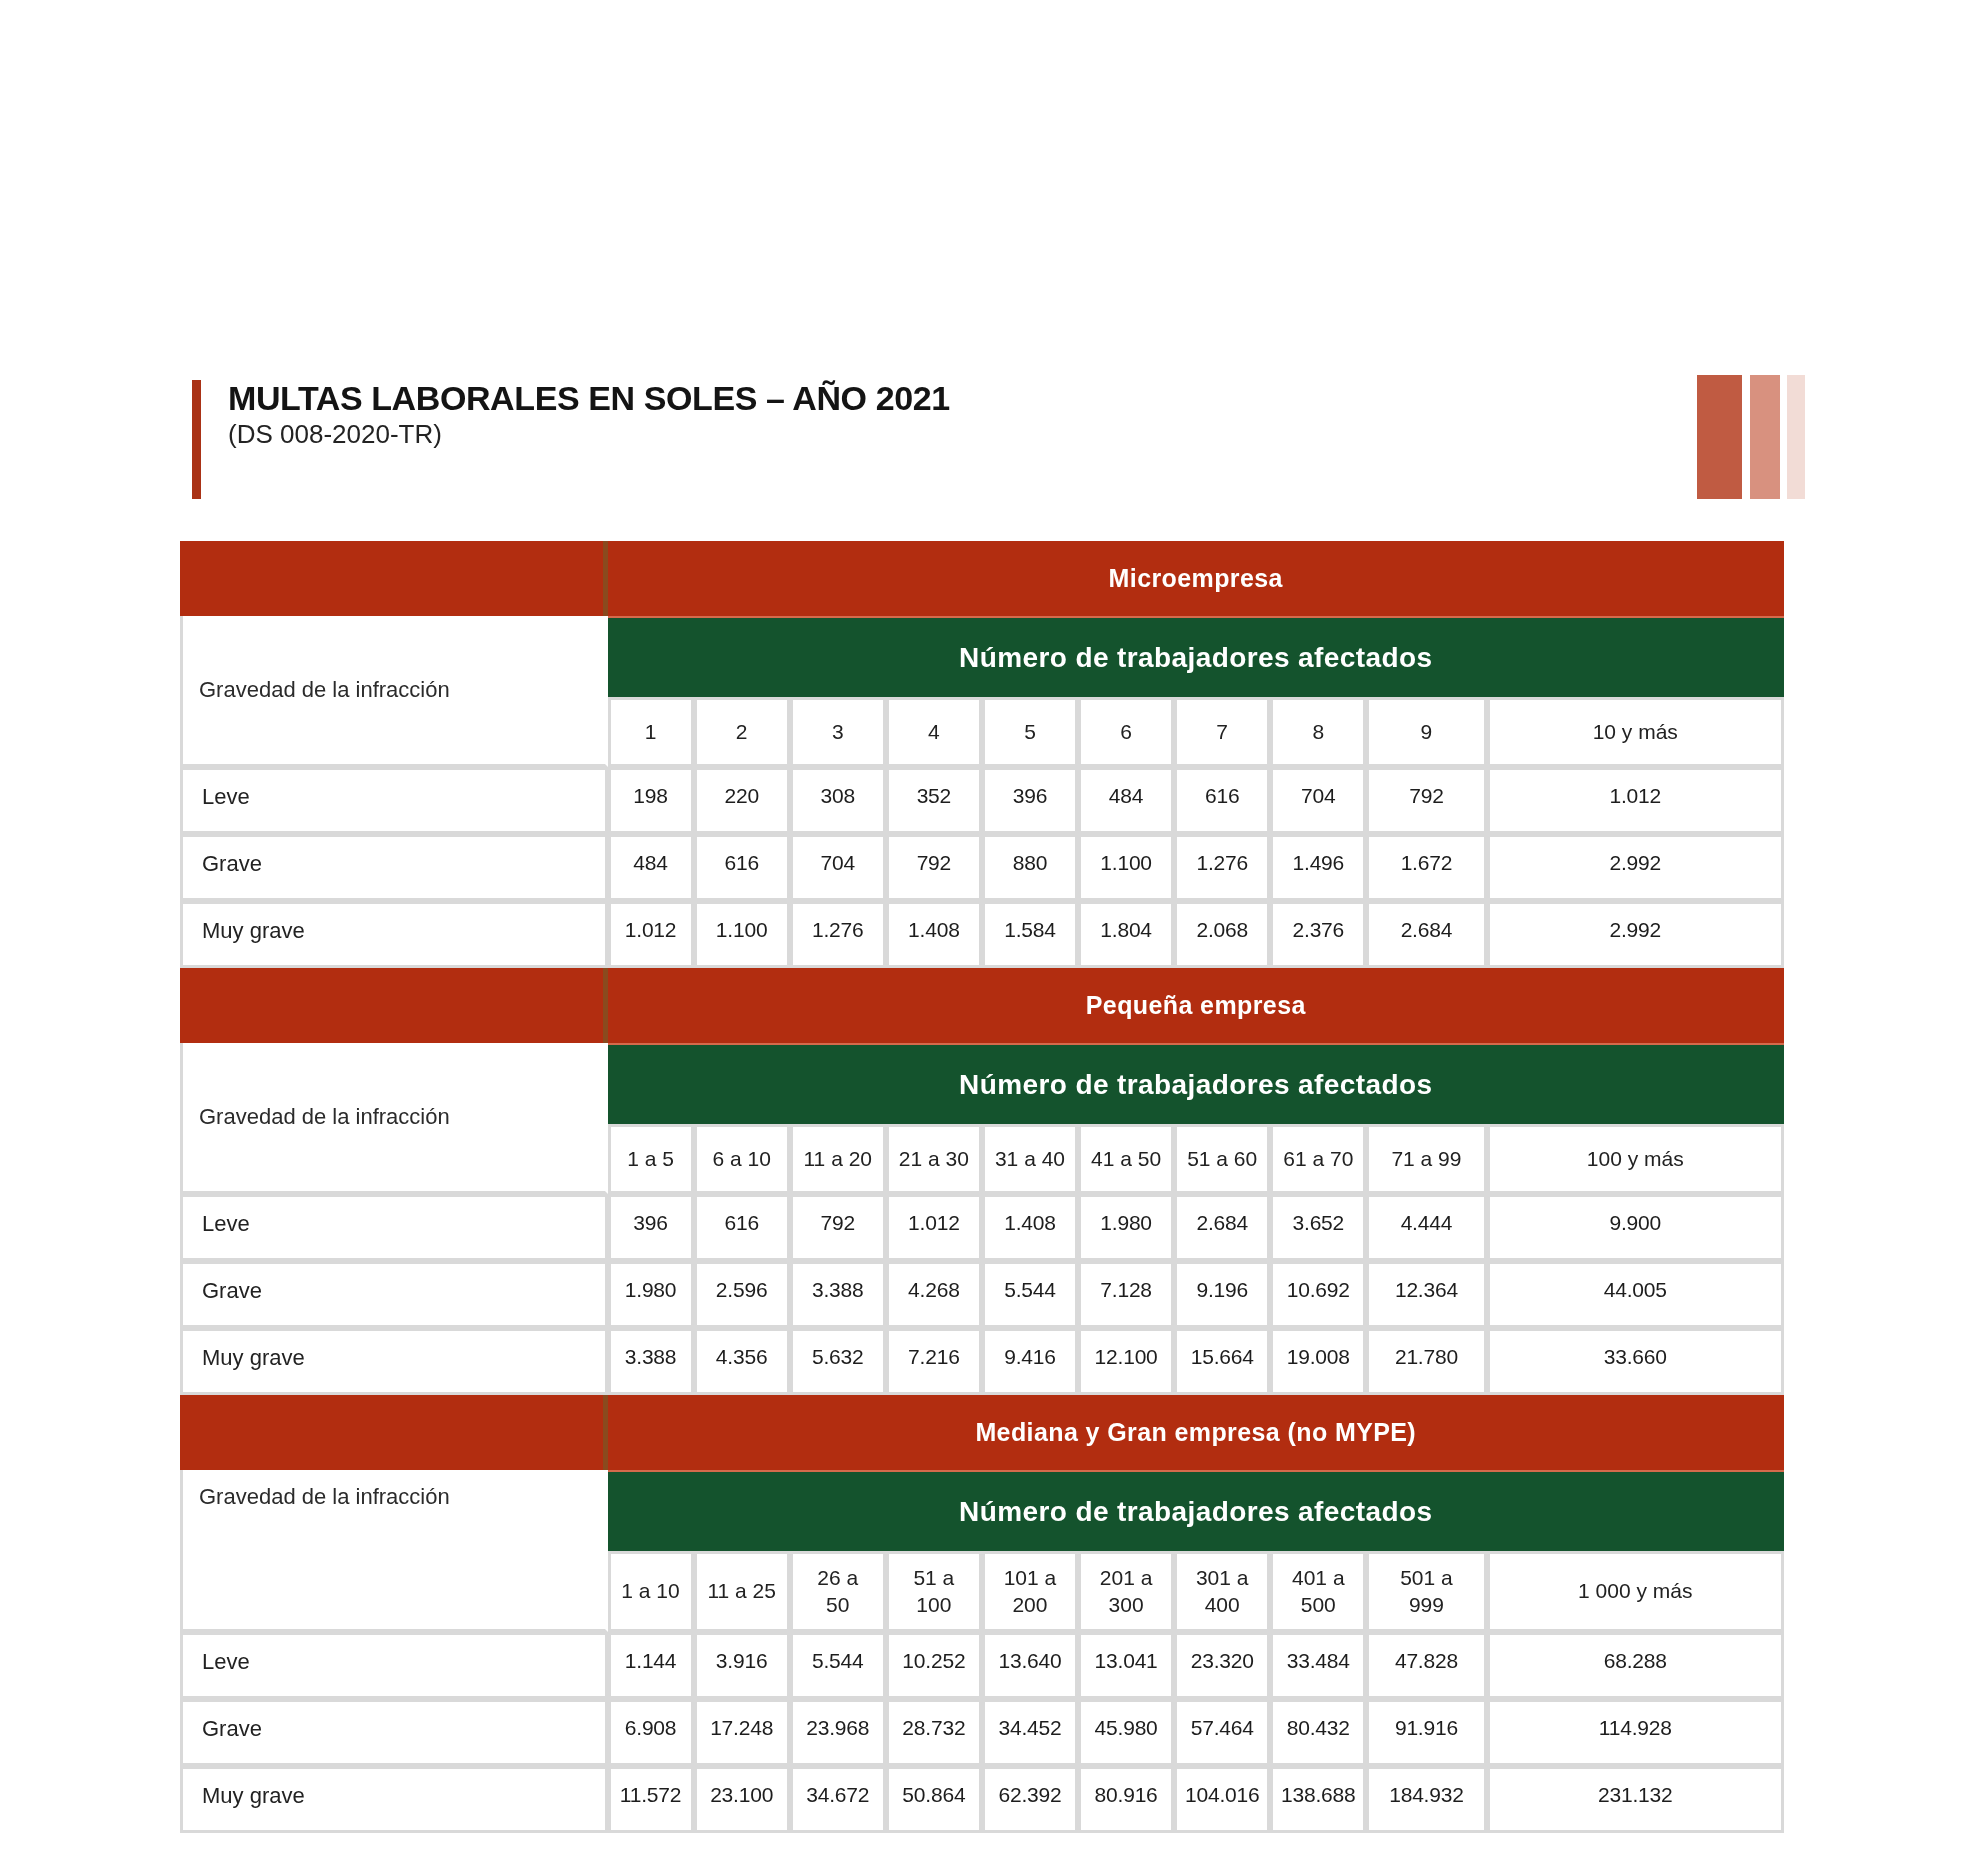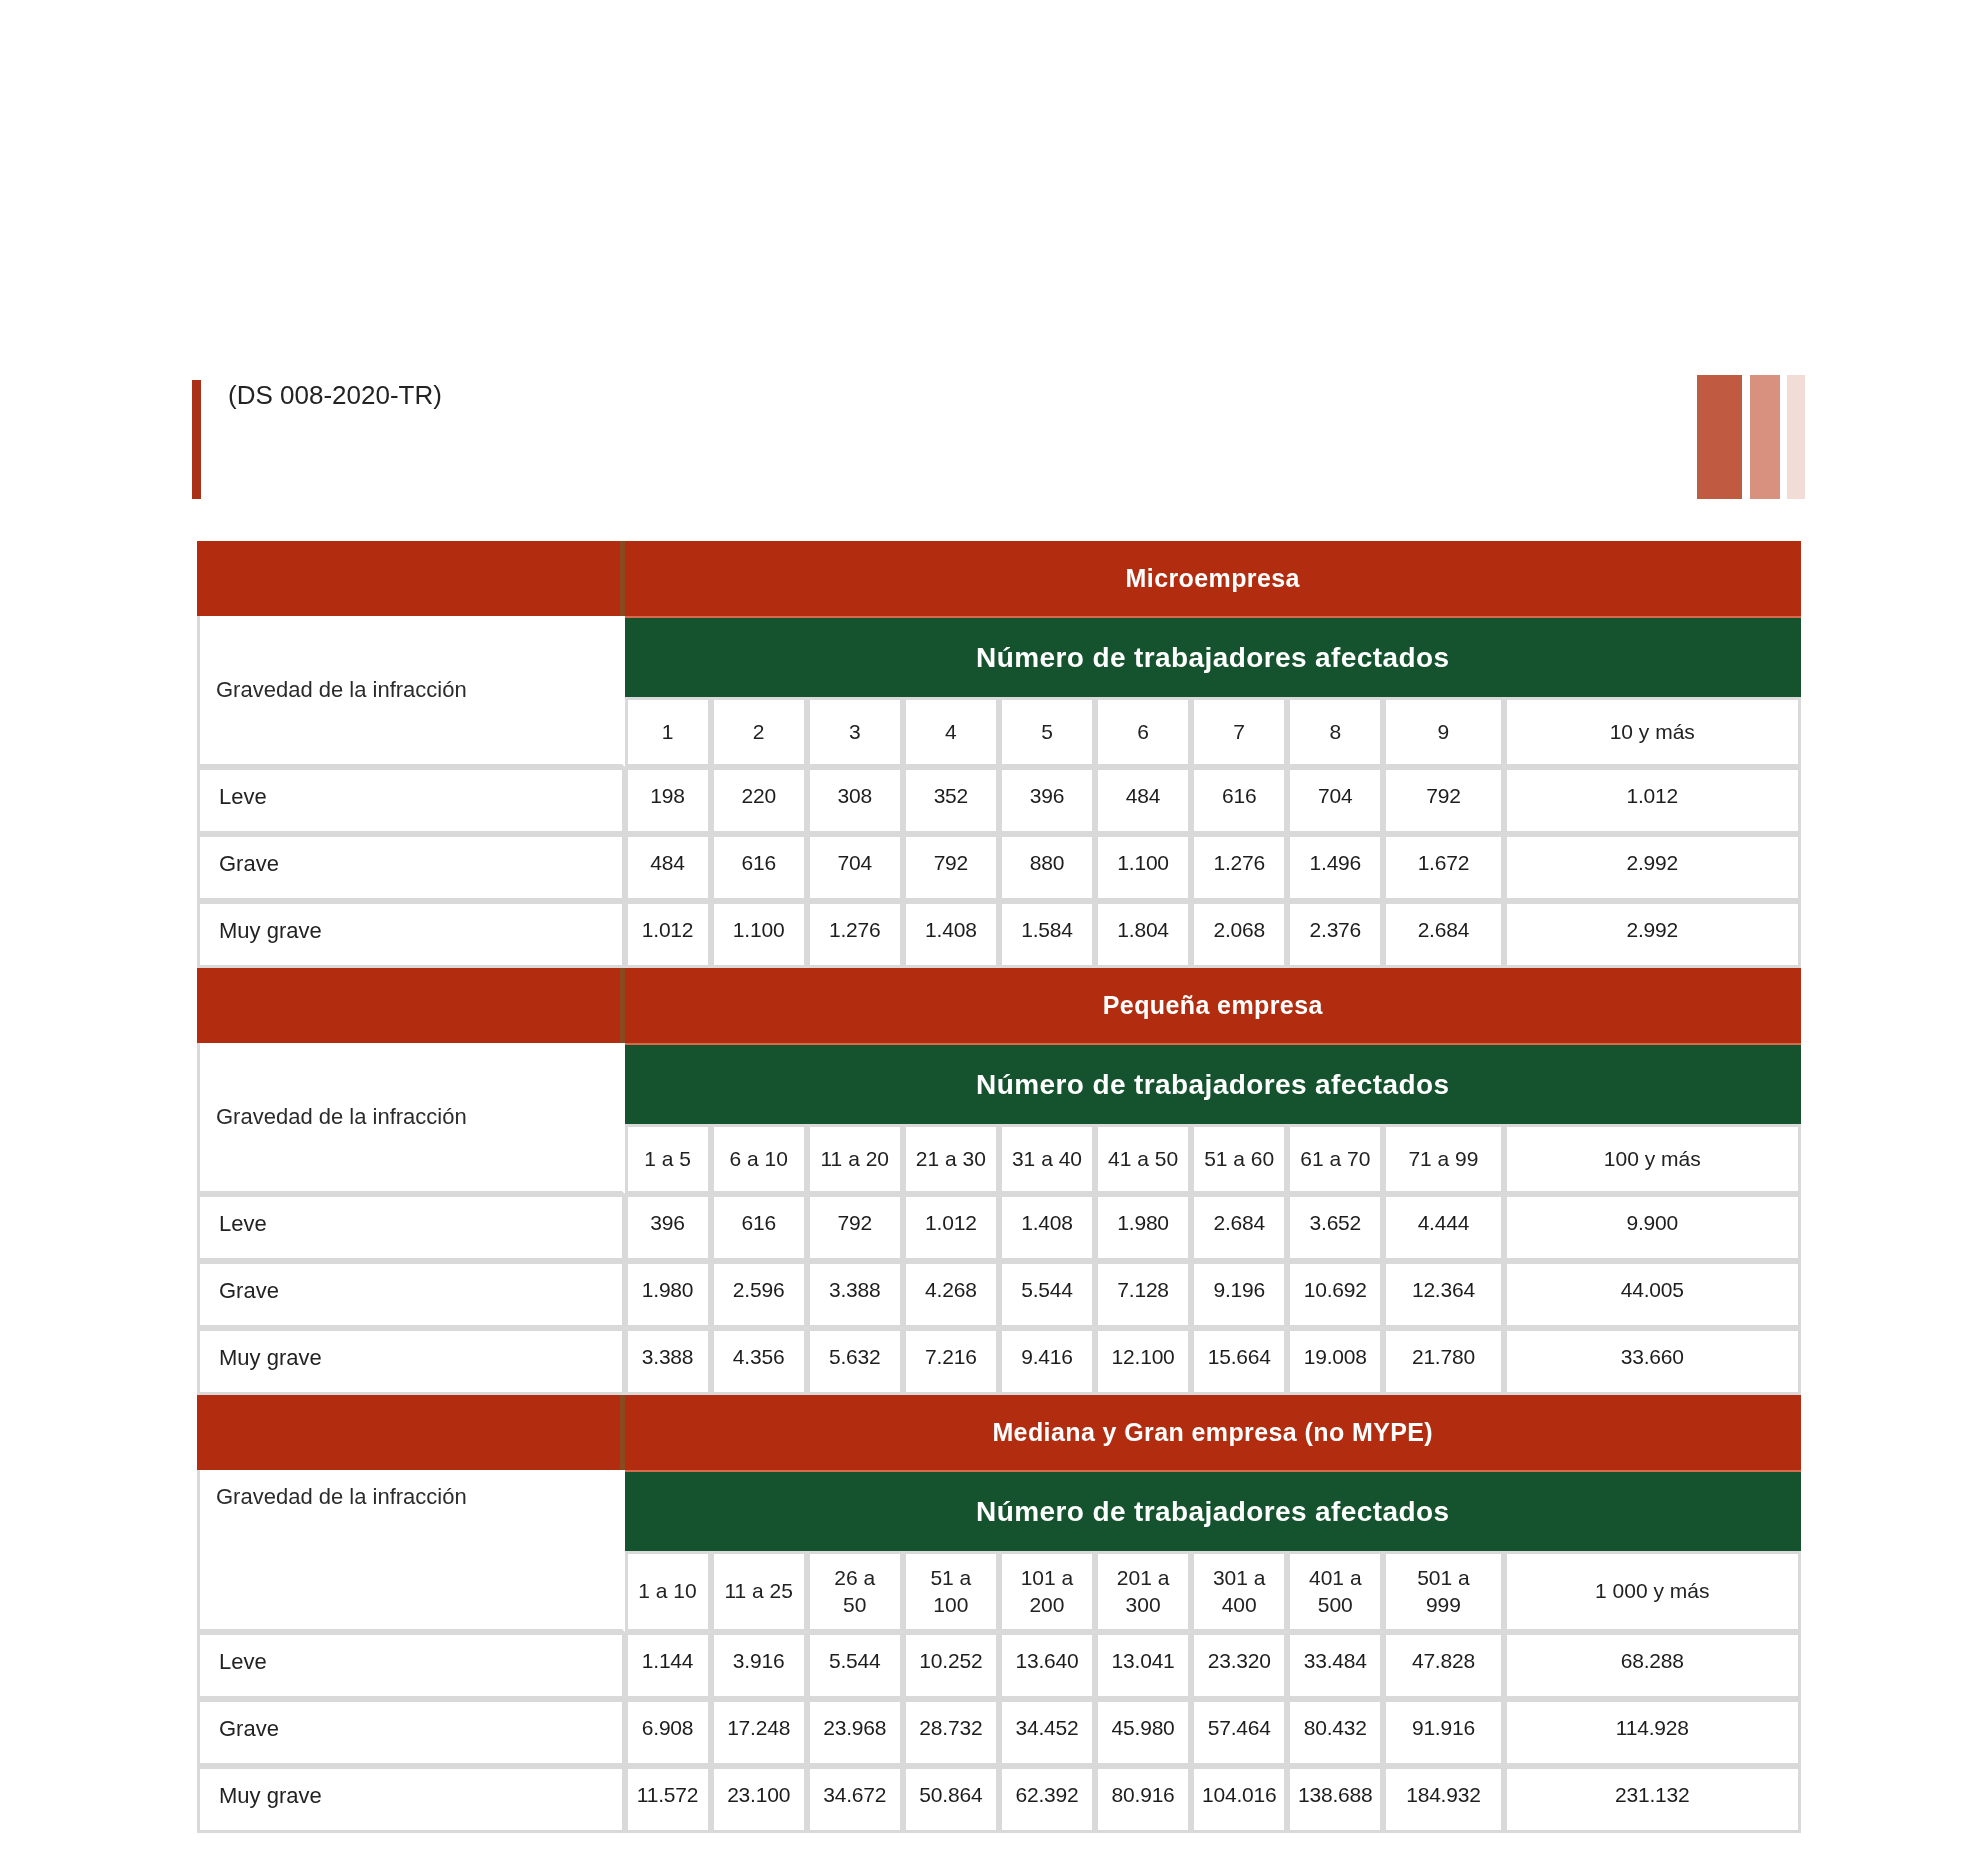--- a/index.html
+++ b/index.html
@@ -26,21 +26,21 @@
     font-size:26px; font-weight:400; color:#232323; margin-top:1px;
   }
 
   
   .deco-bar { position:absolute; top:375px; height:124px; }
   .deco-1 { left:1697px; width:45px; background:#c05b42; }
   .deco-2 { left:1750px; width:30px; background:#d8917f; }
   .deco-3 { left:1787px; width:18px; background:#f2dcd6; }
 
   
-  .table-wrap { position:absolute; left:197px; top:541px; }
+  .table-wrap { position:absolute; left:180px; top:541px; }
   table.fines {
     table-layout:fixed; border-collapse:separate; border-spacing:0;
     width:1604px;
   }
   td { box-sizing:border-box; overflow:hidden; }
 
   tr.h-title   { height:75px; }
   tr.h-sub     { height:81px; }
   tr.h-colhead { height:70px; }
   tr.h-colhead3{ height:81px; }
@@ -84,20 +84,21 @@
   }
 </style>
 </head>
 <body>
 
 <div class="page">
 
   <div class="accent-bar"></div>
 
   <div class="title-block">
+    <div class="page-title">MULTAS LABORALES EN SOLES – AÑO 2021</div>
     <div class="page-subtitle">(DS 008-2020-TR)</div>
   </div>
 
   <div class="deco-bar deco-1"></div>
   <div class="deco-bar deco-2"></div>
   <div class="deco-bar deco-3"></div>
 
   <div class="table-wrap">
     <table class="fines">
       <colgroup>

